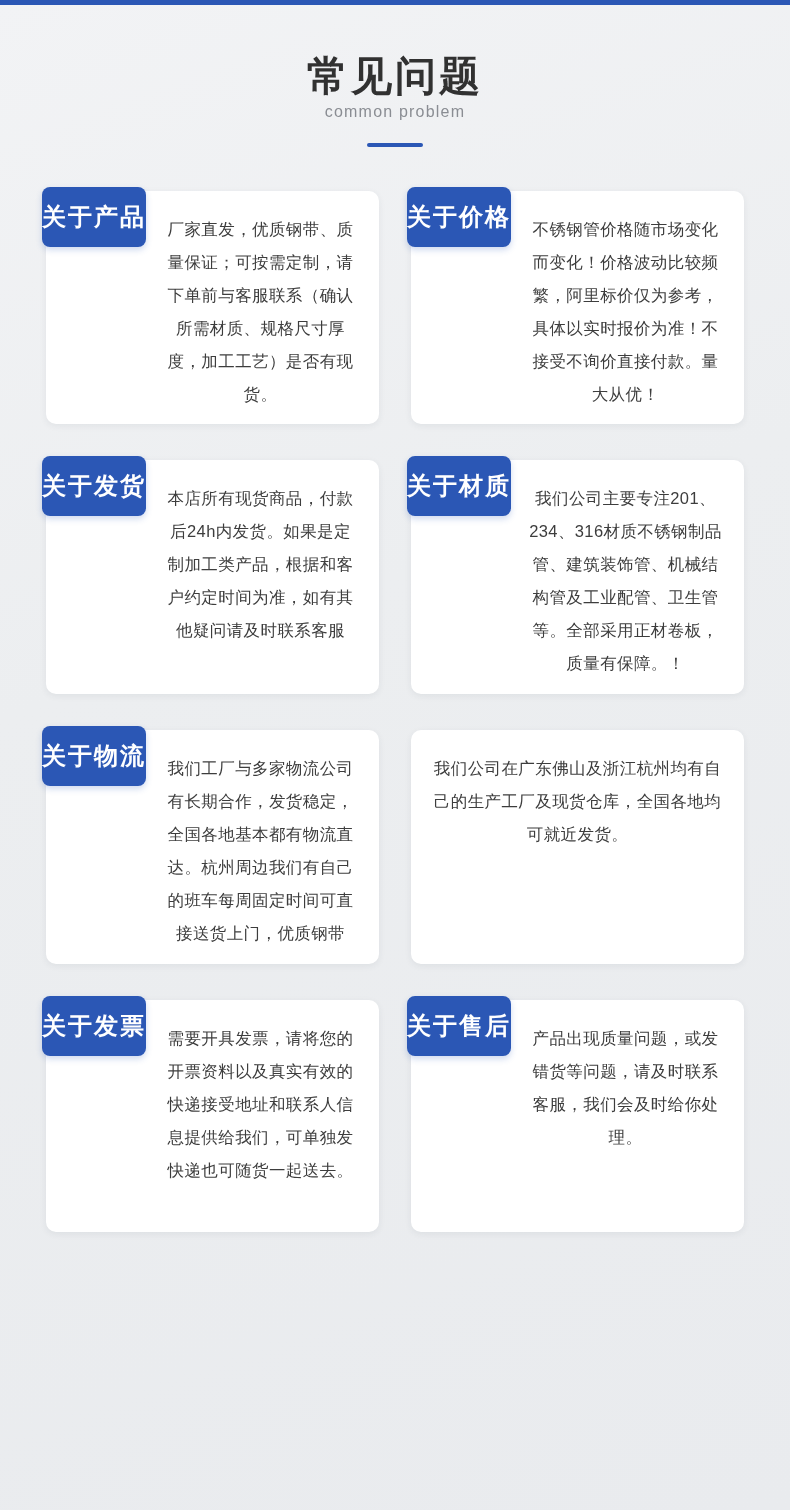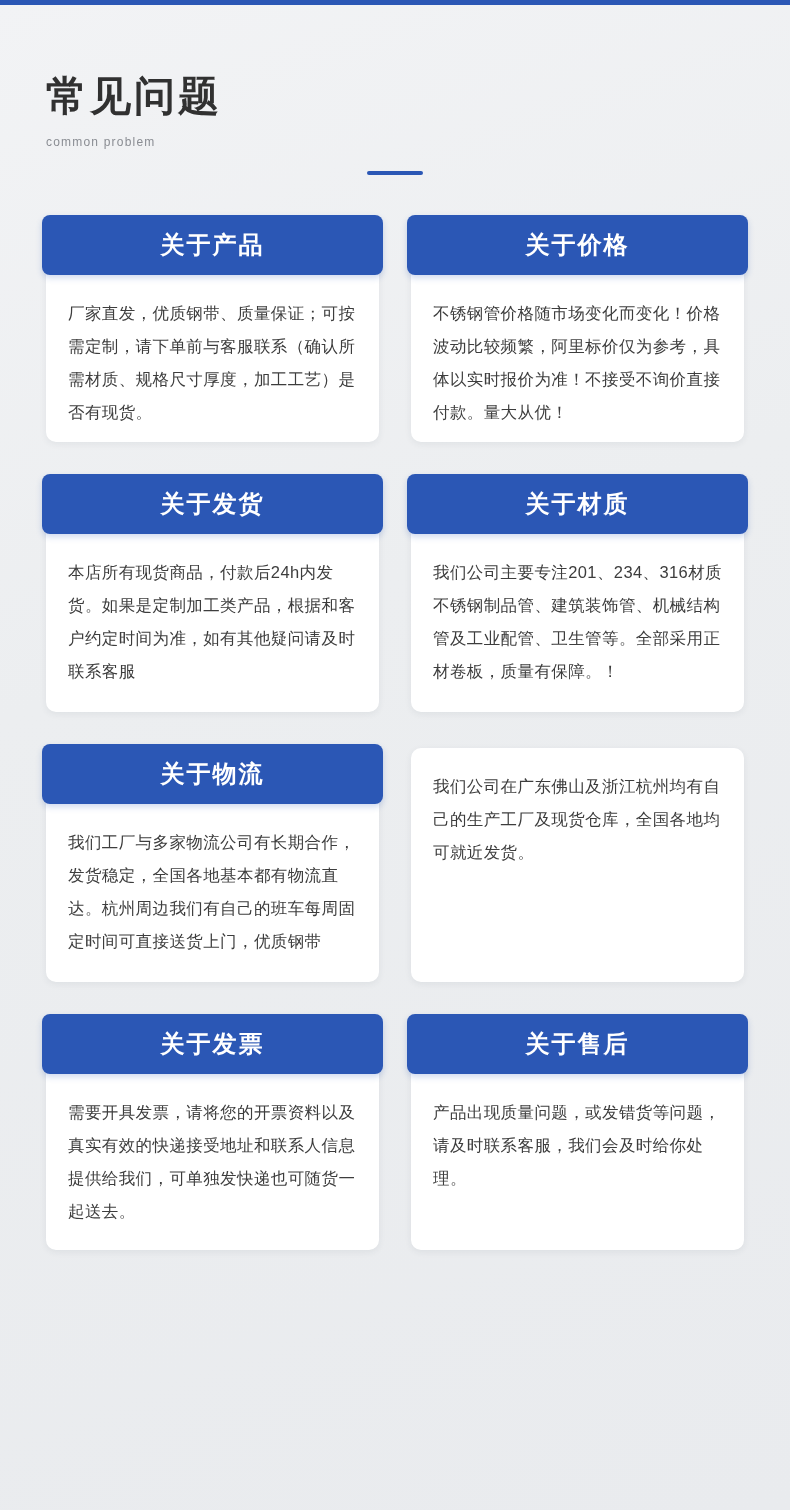--- a/index.html
+++ b/index.html
@@ -24,35 +24,35 @@
     position: absolute;
     top: 0;
     left: 0;
     width: 100%;
     height: 5px;
     background: #2b57b5;
   }
 
   
   .header {
-    padding-top: 72px;
-    text-align: left;
+    padding-top: 52px;
+    text-align: center;
   }
 
   .header-title {
     font-size: 41px;
     font-weight: bold;
     color: #313131;
     letter-spacing: 3px;
     line-height: 1.2;
   }
 
   .header-sub {
-    margin-top: 14px;
-    font-size: 12px;
+    margin-top: 2px;
+    font-size: 16px;
     color: #8a8d93;
     letter-spacing: 1.2px;
   }
 
   .header-divider {
     margin: 22px auto 0;
     width: 56px;
     height: 4px;
     border-radius: 2px;
     background: #2b57b5;
@@ -67,21 +67,22 @@
     row-gap: 36px;
   }
 
   .faq-card {
     background: #ffffff;
     border-radius: 10px;
     box-shadow: 0 2px 7px rgba(40, 50, 70, 0.07);
     overflow: visible;
     position: relative;
     display: flex;
-    flex-direction: column;
+    flex-direction: row;
+    text-align: center;
   }
 
   .faq-head {
     background: #2b57b5;
     color: #ffffff;
     border-radius: 8px;
     margin: -4px -4px 0 -4px;
     height: 60px;
     display: flex;
     align-items: center;

